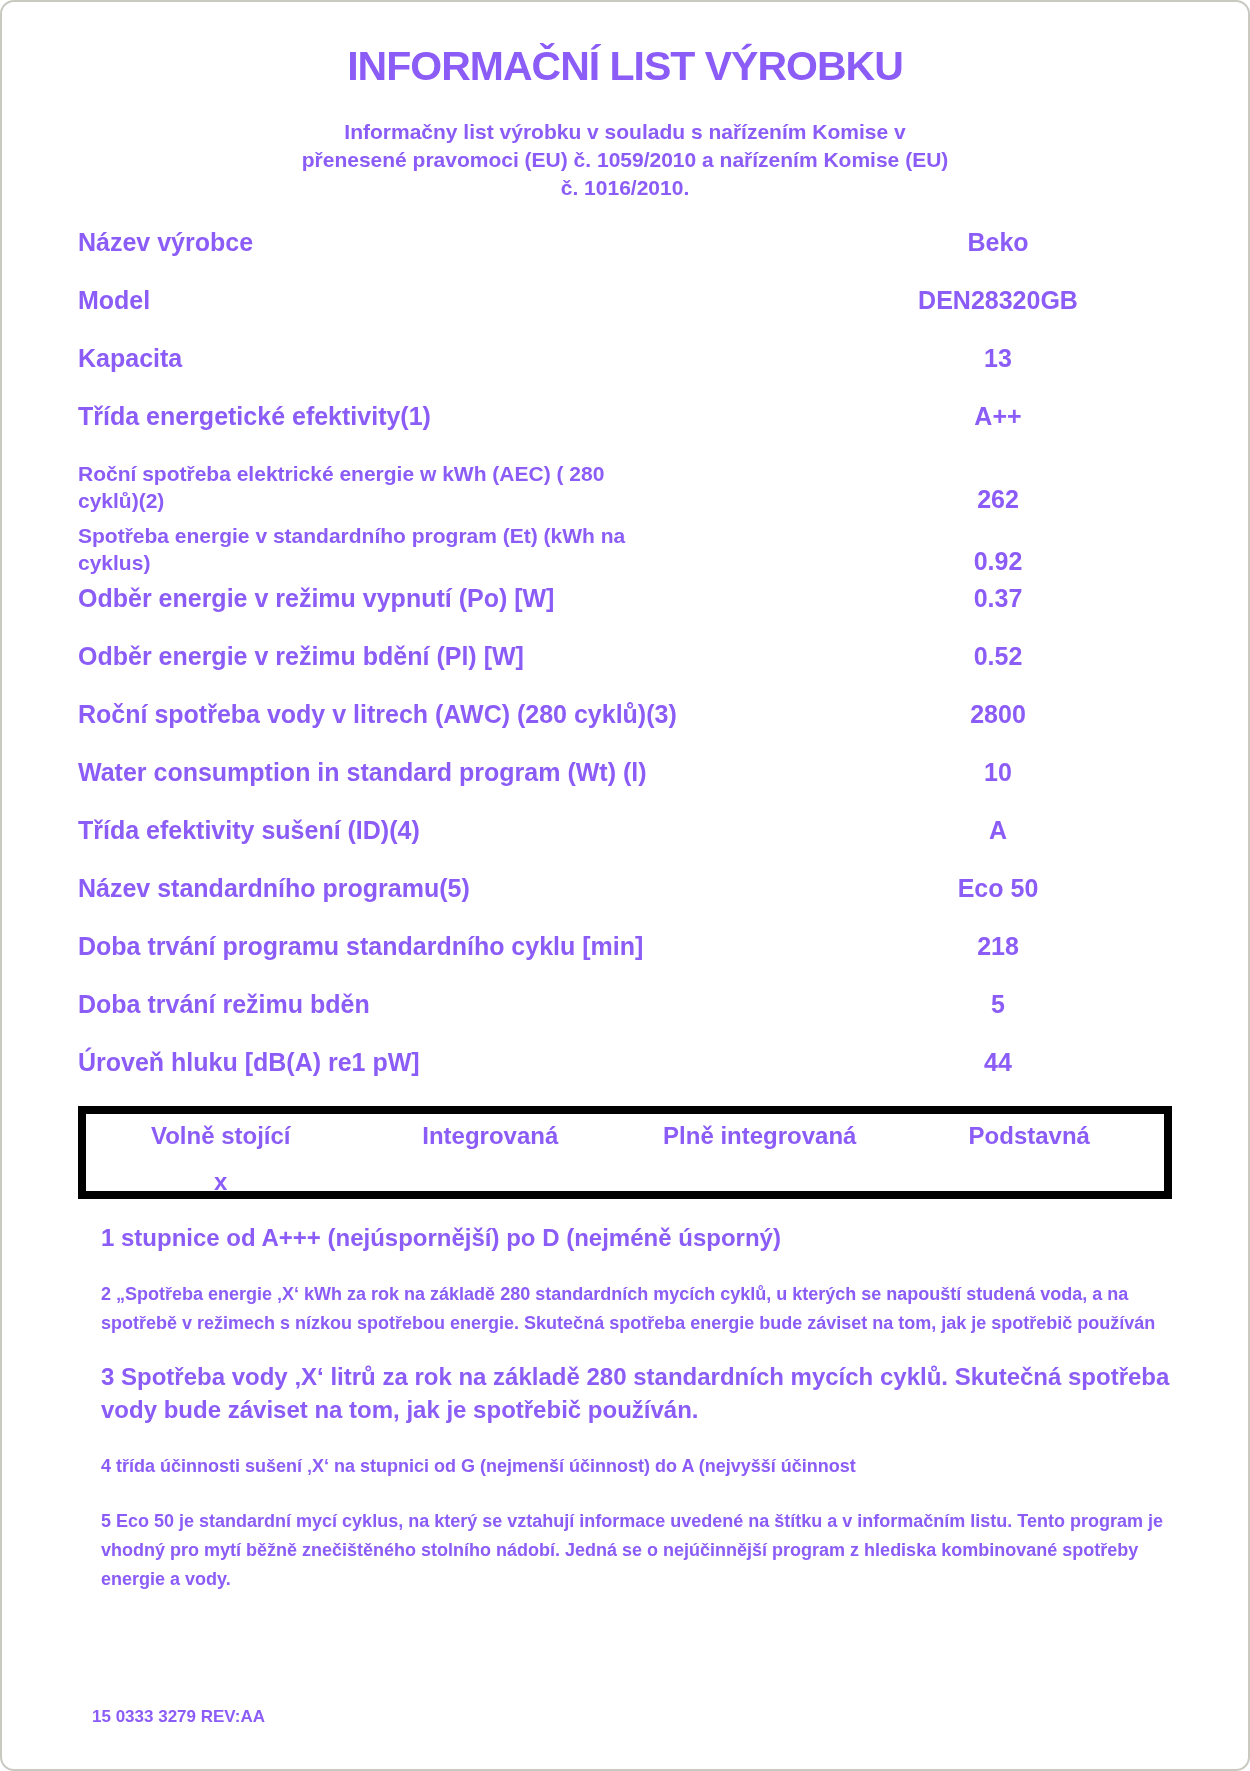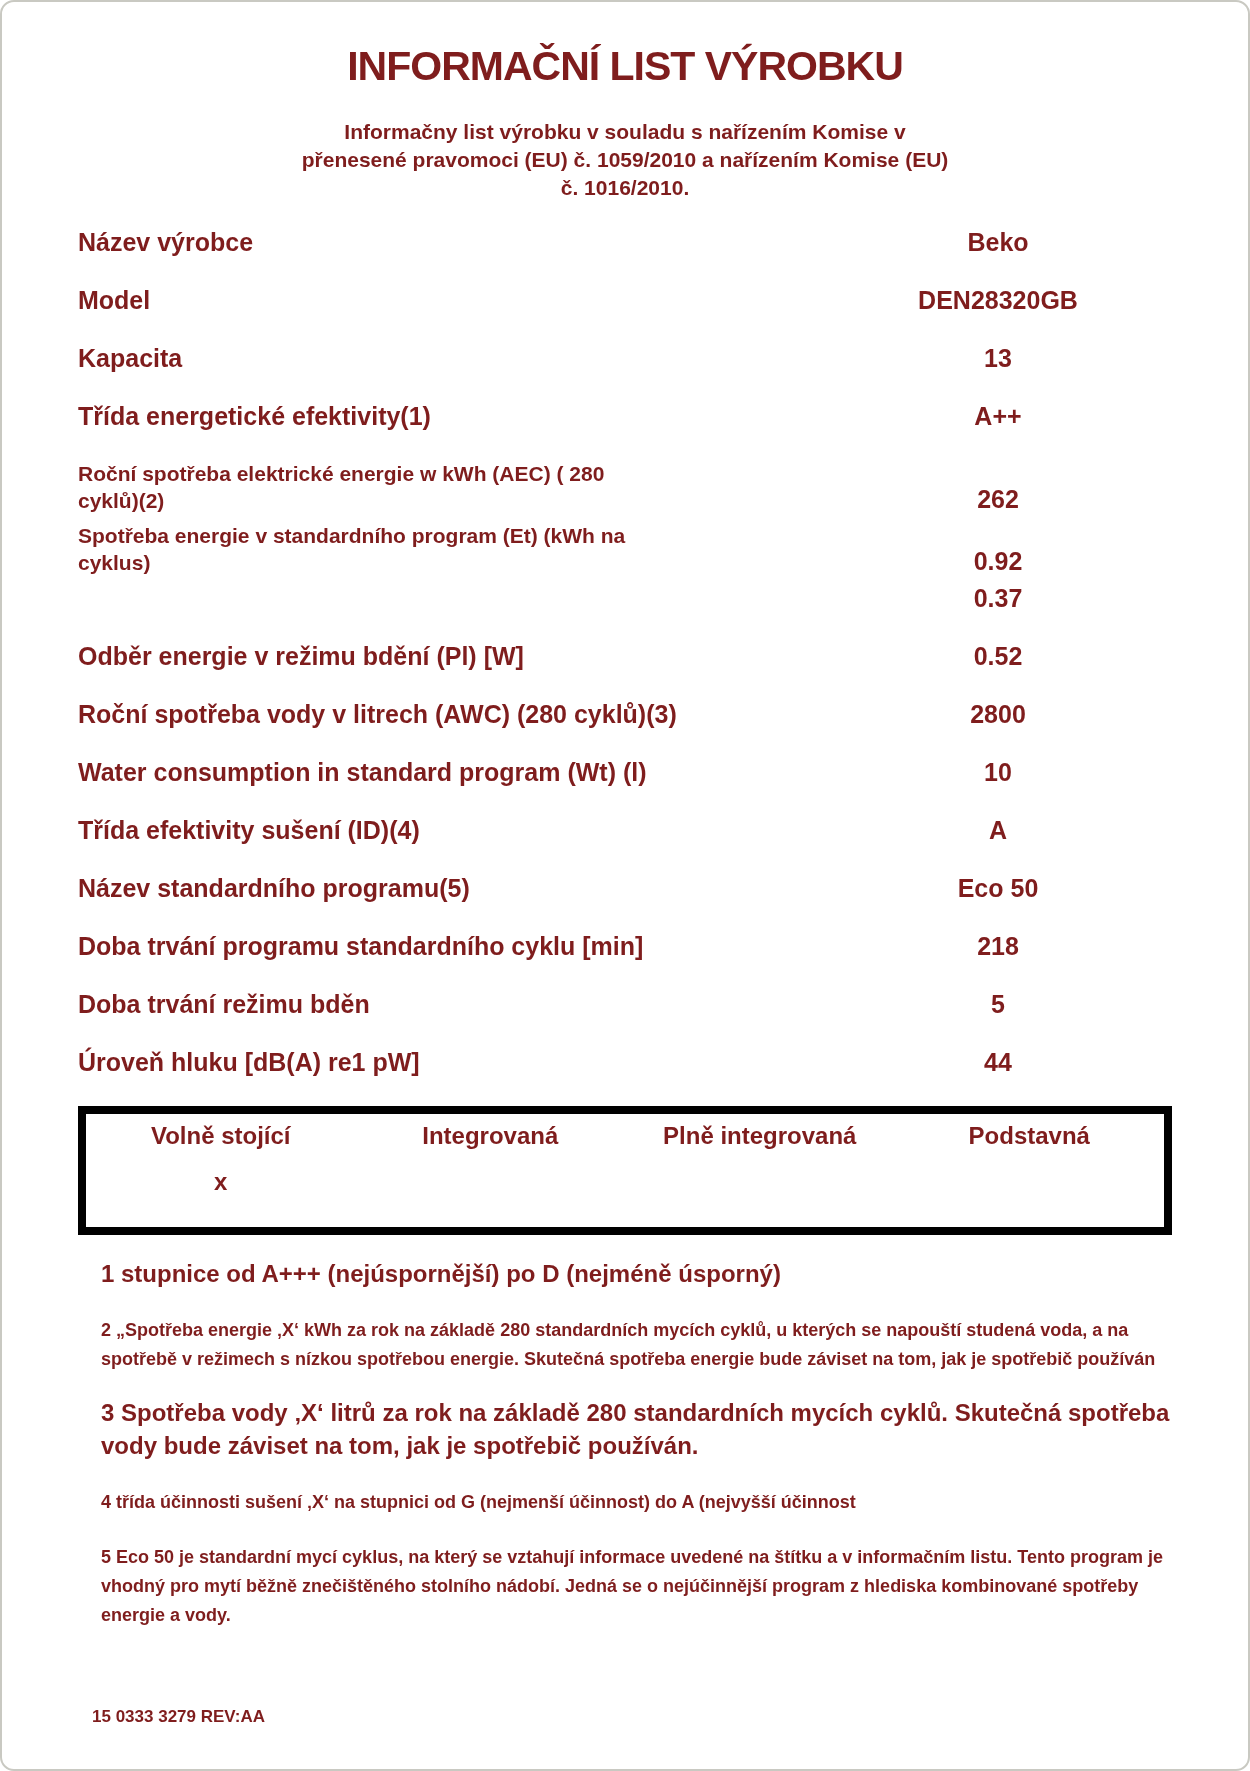--- a/index.html
+++ b/index.html
@@ -5,21 +5,21 @@
   html,body { margin:0; padding:0; background:#ffffff; }
   .page {
     position:relative;
     box-sizing:border-box;
     width:1250px; height:1771px;
     background:#ffffff;
     border:2px solid #c9c9c2;
     border-radius:14px;
     font-family:"Liberation Sans", sans-serif;
     font-weight:bold;
-    color:#7f1d1d;
+    color:#8b5cf6;
     overflow:hidden;
   }
   .title {
     margin:0;
     padding-top:40px;
     text-align:center;
     font-size:41px;
     line-height:48px;
     letter-spacing:-1px;
   }
@@ -32,21 +32,21 @@
   }
   .spec-rows { margin:26px 76px 0 76px; }
   .spec-row { display:flex; align-items:flex-end; }
   .spec-row.lg { font-size:25px; line-height:29px; margin-bottom:29px; }
   .spec-row.sm { font-size:21px; line-height:27px; margin-bottom:8px; }
   .spec-label { width:700px; white-space:pre-line; }
   .spec-value { margin-left:auto; width:348px; text-align:center; font-size:25px; line-height:29px; }
   .install-box {
     box-sizing:border-box;
     margin:23px 76px 0 76px;
-    height:129px;
+    height:93px;
     border:8px solid #000000;
   }
   .install-headers { display:flex; margin-top:10px; }
   .install-marks   { display:flex; margin-top:22px; }
   .install-col { flex:1; text-align:center; font-size:24px; line-height:24px; }
   .footnotes { margin:0 76px; }
   .footnote { white-space:pre-line;margin-left:23px; }
   .footnote.lg { font-size:24px; line-height:33px; margin-top:22px; }
   .footnote.sm { font-size:18px; line-height:29px; margin-top:26px; }
   .doc-code {
@@ -86,20 +86,21 @@
         <div class="spec-label">Roční spotřeba elektrické energie w kWh (AEC) ( 280
 cyklů)(2)</div>
         <div class="spec-value">262</div>
       </div>
       <div class="spec-row sm">
         <div class="spec-label">Spotřeba energie v standardního program (Et) (kWh na
 cyklus)</div>
         <div class="spec-value">0.92</div>
       </div>
       <div class="spec-row lg">
+        <div class="spec-label">Odběr energie v režimu vypnutí (Po) [W]</div>
         <div class="spec-value">0.37</div>
       </div>
       <div class="spec-row lg">
         <div class="spec-label">Odběr energie v režimu bdění (Pl) [W]</div>
         <div class="spec-value">0.52</div>
       </div>
       <div class="spec-row lg">
         <div class="spec-label">Roční spotřeba vody v litrech (AWC) (280 cyklů)(3)</div>
         <div class="spec-value">2800</div>
       </div>

